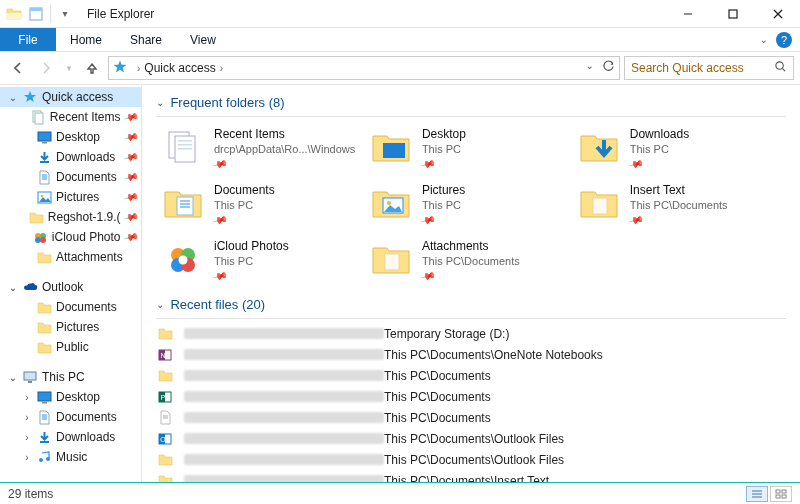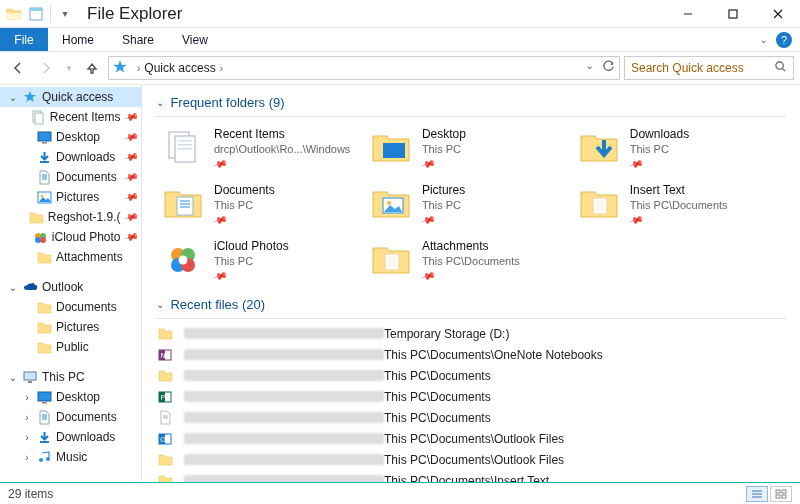--- a/index.html
+++ b/index.html
@@ -3,27 +3,27 @@
 <meta charset="utf-8">
 <style>
   * { box-sizing: border-box; margin: 0; padding: 0; font-family: "Segoe UI", Arial, sans-serif; }
   body { width: 800px; height: 504px; background: #fff; overflow: hidden; font-size: 12px; color: #222; }
 
   
   .titlebar { height: 28px; display: flex; align-items: center; border-bottom: 1px solid #e5e5e5; }
   .titlebar .ql { display: flex; align-items: center; gap: 6px; padding: 0 6px; }
   .titlebar .ql .qicon { width: 16px; height: 16px; display: flex; align-items: center; justify-content: center; }
   .titlebar .ql .sep { width: 1px; height: 18px; background: #ddd; }
-  .titlebar .title { padding-left: 8px; font-size: 17px; }
+  .titlebar .title { padding-left: 8px; font-size: 12px; }
   .titlebar .winctrl { margin-left: auto; display: flex; }
   .titlebar .winctrl .btn { width: 45px; height: 22px; display: flex; align-items: center; justify-content: center; font-size: 12px; cursor: pointer; }
 
   
   .ribbon { height: 24px; display: flex; align-items: stretch; border-bottom: 1px solid #e5e5e5; }
-  .ribbon .ftab { background: #1979ca; color: #fff; width: 48px; display: flex; align-items: center; justify-content: center; font-size: 12px; cursor: pointer; }
+  .ribbon .ftab { background: #1979ca; color: #fff; width: 56px; display: flex; align-items: center; justify-content: center; font-size: 12px; cursor: pointer; }
   .ribbon .rtab { padding: 0 14px; display: flex; align-items: center; font-size: 12px; color: #0f172a; cursor: pointer; }
   .ribbon .right { margin-left: auto; display: flex; align-items: center; gap: 8px; padding-right: 8px; }
   .help { width: 16px; height: 16px; border-radius: 50%; background: #1979ca; color: #fff; display: flex; align-items: center; justify-content: center; font-size: 11px; cursor: pointer;}
   .chev { color: #666; font-size: 10px; cursor: pointer; }
 
   
   .navbar { height: 32px; display: flex; align-items: center; gap: 4px; padding: 3px 6px; }
   .navbtn { width: 24px; height: 24px; display: flex; align-items: center; justify-content: center; color: #555; cursor: pointer; border-radius: 2px; }
   .navbtn.dis { color: #bbb; cursor: default; }
   .addr { flex: 1; height: 24px; border: 1px solid #ccc; display: flex; align-items: center; padding: 0 4px; position: relative; }
@@ -374,34 +374,34 @@
           </span>
           <span class="lbl">Music</span>
         </div>
       </div>
   </div>
 
   <div class="content">
     <div class="section">
       <div class="section-header">
         <span class="shchev">⌄</span>
-        <span>Frequent folders (9)</span>
+        <span>Frequent folders (8)</span>
       </div>
       <div class="grid" id="freq-grid">
           <div class="folder">
             <div class="bigico">
               <svg width="40" height="40" viewBox="0 0 40 40">
                 <rect x="6" y="4" width="20" height="26" fill="#fff" stroke="#aac"></rect>
                 <rect x="12" y="8" width="20" height="26" fill="#fff" stroke="#aac"></rect>
                 <rect x="15" y="12" width="14" height="1.5" fill="#cde"></rect>
                 <rect x="15" y="16" width="14" height="1.5" fill="#cde"></rect>
                 <rect x="15" y="20" width="14" height="1.5" fill="#cde"></rect>
               </svg>
             </div>
-            <div class="meta"><div class="name">Recent Items</div><div class="sub">drcp\Outlook\Ro...\Windows</div><span class="pin">📌</span></div>
+            <div class="meta"><div class="name">Recent Items</div><div class="sub">drcp\AppData\Ro...\Windows</div><span class="pin">📌</span></div>
           </div>
           <div class="folder">
             <div class="bigico">
               <svg width="40" height="40" viewBox="0 0 40 40">
                 <path d="M2 8h14l2 3h20v22H2z" fill="#ffe08a" stroke="#e0b94f"></path>
                 <rect x="12" y="15" width="22" height="15" fill="#1c7fd4"></rect>
               </svg>
             </div>
             <div class="meta"><div class="name">Desktop</div><div class="sub">This PC</div><span class="pin">📌</span></div>
           </div>

